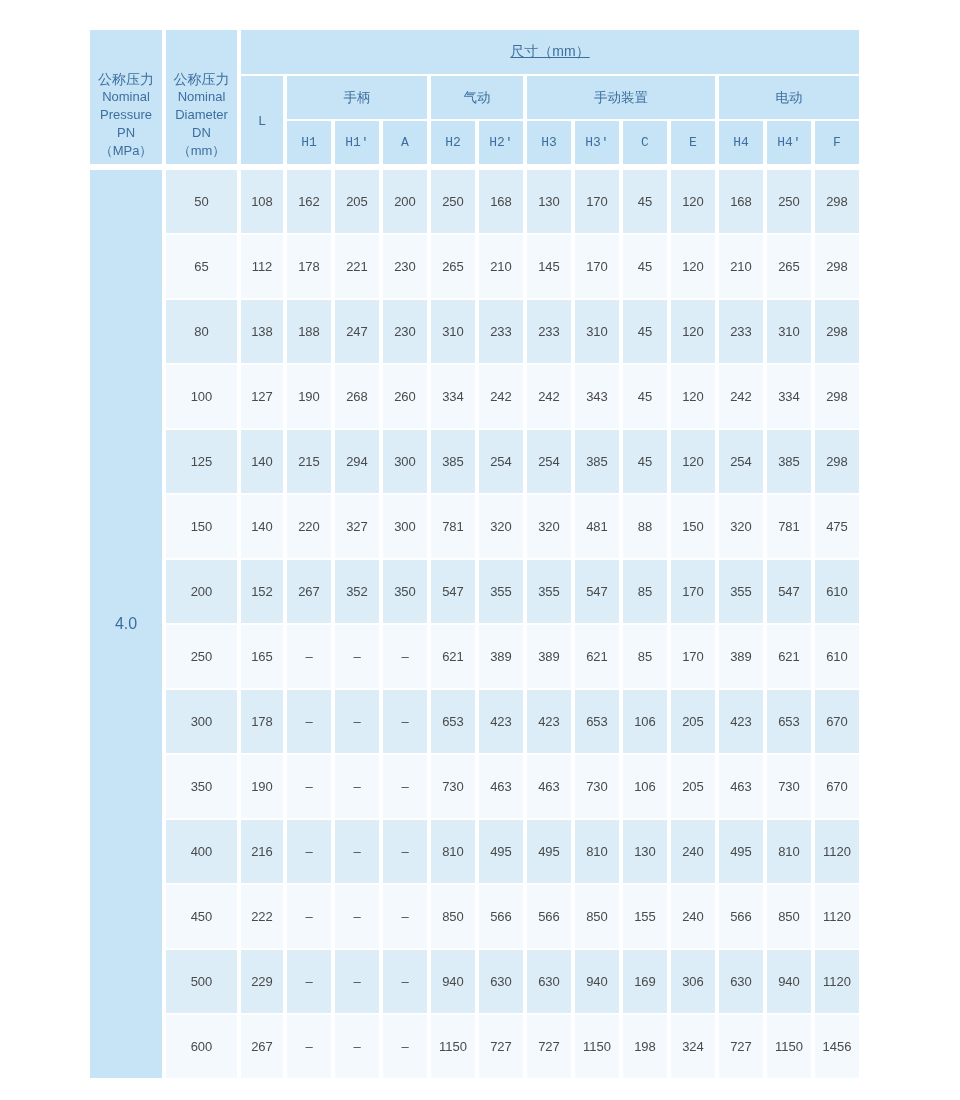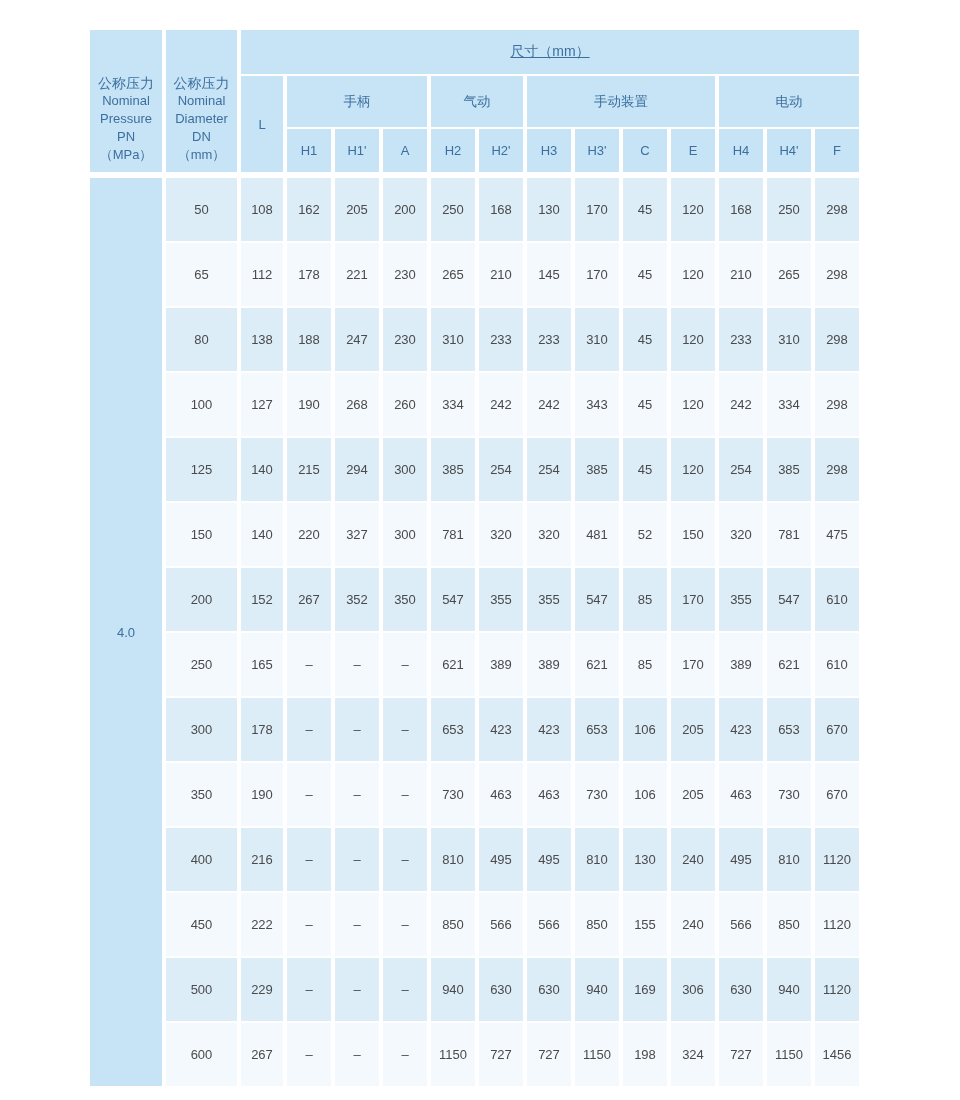--- a/index.html
+++ b/index.html
@@ -33,38 +33,38 @@
     vertical-align: middle;
     font-weight: normal;
     overflow: hidden;
   }
   thead th {
     background: var(--header-bg);
     color: var(--header-text);
     font-size: 13px;
   }
   tr.h-row-1 th { height: 44px; }
-  tr.h-row-2 th { height: 51px; }
-  tr.h-row-3 th { height: 43px; }
+  tr.h-row-2 th { height: 43px; }
+  tr.h-row-3 th { height: 43px; font-family: Liberation Mono, monospace; }
   th.size-title { font-size: 14px; text-decoration: underline; }
   th.group-th { font-size: 13.5px; }
   th.multi { font-size: 13px; line-height: 18px; }
   th.multi .zh { font-size: 14px; margin-top: 36px; }
   tr.spacer-row td { height: 2px; background: transparent; line-height: 0; }
   tbody td {
     height: 63px;
     color: var(--body-text);
     font-size: 13px;
   }
   tbody tr.odd td  { background: var(--row-odd); }
   tbody tr.even td { background: var(--row-even); }
   tbody td.pn {
     background: var(--header-bg) !important;
     color: var(--header-text);
-    font-size: 13px;
+    font-size: 16px;
   }
 </style>
 </head>
 <body>
 
 <table class="spec-table">
   <colgroup>
     <col class="c-pn">
       <col class="c-dn">
       <col class="c-l">
@@ -209,21 +209,21 @@
       <tr class="even">
         <td>150</td>
         <td>140</td>
         <td>220</td>
         <td>327</td>
         <td>300</td>
         <td>781</td>
         <td>320</td>
         <td>320</td>
         <td>481</td>
-        <td>52</td>
+        <td>88</td>
         <td>150</td>
         <td>320</td>
         <td>781</td>
         <td>475</td>
       </tr>
       <tr class="odd">
         <td>200</td>
         <td>152</td>
         <td>267</td>
         <td>352</td>

